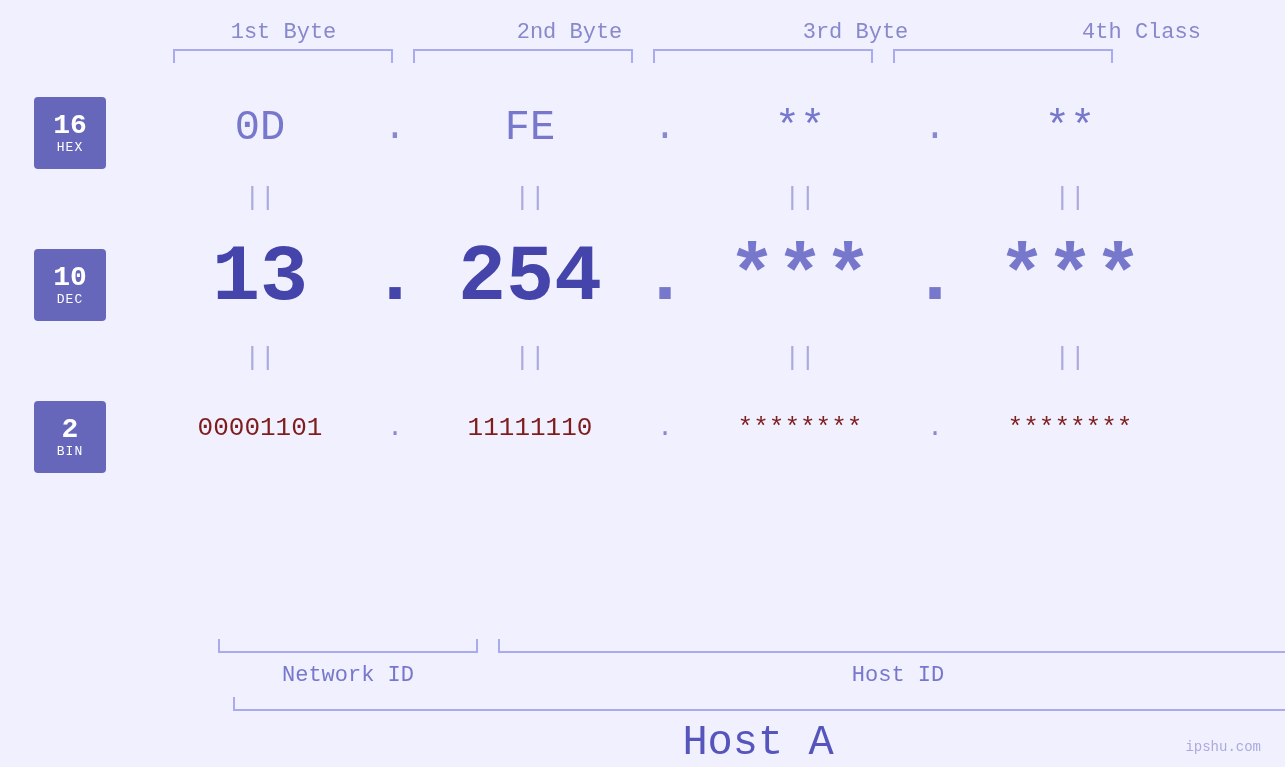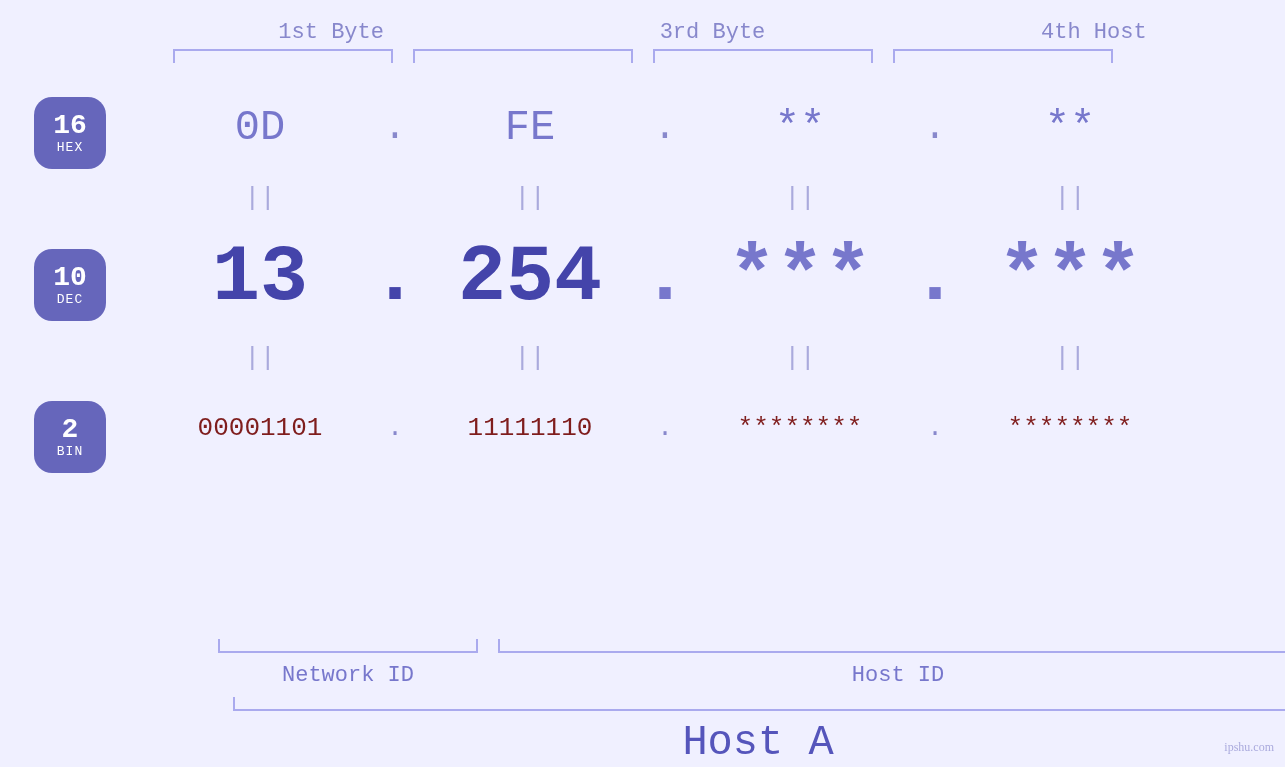--- a/index.html
+++ b/index.html
@@ -76,21 +76,21 @@
       width: 140px;
       padding-top: 20px;
       gap: 80px;
     }
 
     .badge {
       background: #6666bb;
       color: white;
       width: 72px;
       height: 72px;
-      border-radius: 18px;
+      border-radius: 4px;
       display: flex;
       flex-direction: column;
       align-items: center;
       justify-content: center;
       font-family: 'Courier New', Courier, monospace;
     }
 
     .badge-num {
       font-size: 28px;
       font-weight: bold;
@@ -203,24 +203,24 @@
     .class-label {
       color: #5555bb;
       font-size: 42px;
       font-family: 'Courier New', Courier, monospace;
     }
 
     
     .watermark {
       position: absolute;
       bottom: 12px;
-      right: 11px;
+      right: 24px;
       color: #aaaadd;
-      font-size: 12px;
-      font-family: Liberation Serif, serif;
+      font-size: 14px;
+      font-family: Liberation Mono, monospace;
     }
 
     
     .values-wrapper {
       display: flex;
       flex-direction: row;
       width: 1100px;
       margin-top: 11px;
     }
 
@@ -247,22 +247,23 @@
       margin: 0 10px;
     }
   </style>
 </head>
 <body>
 
 <div class="container">
 
   <div class="byte-headers">
     <div class="byte-header">1st Byte</div>
+    <div class="byte-header">2nd Byte</div>
     <div class="byte-header">3rd Byte</div>
-    <div class="byte-header">4th Host</div>
+    <div class="byte-header">4th Class</div>
   </div>
 
   <div class="bracket-top">
     <div class="bracket-segment"></div>
     <div class="bracket-segment"></div>
     <div class="bracket-segment"></div>
     <div class="bracket-segment"></div>
   </div>
 
   <div class="main-grid">

